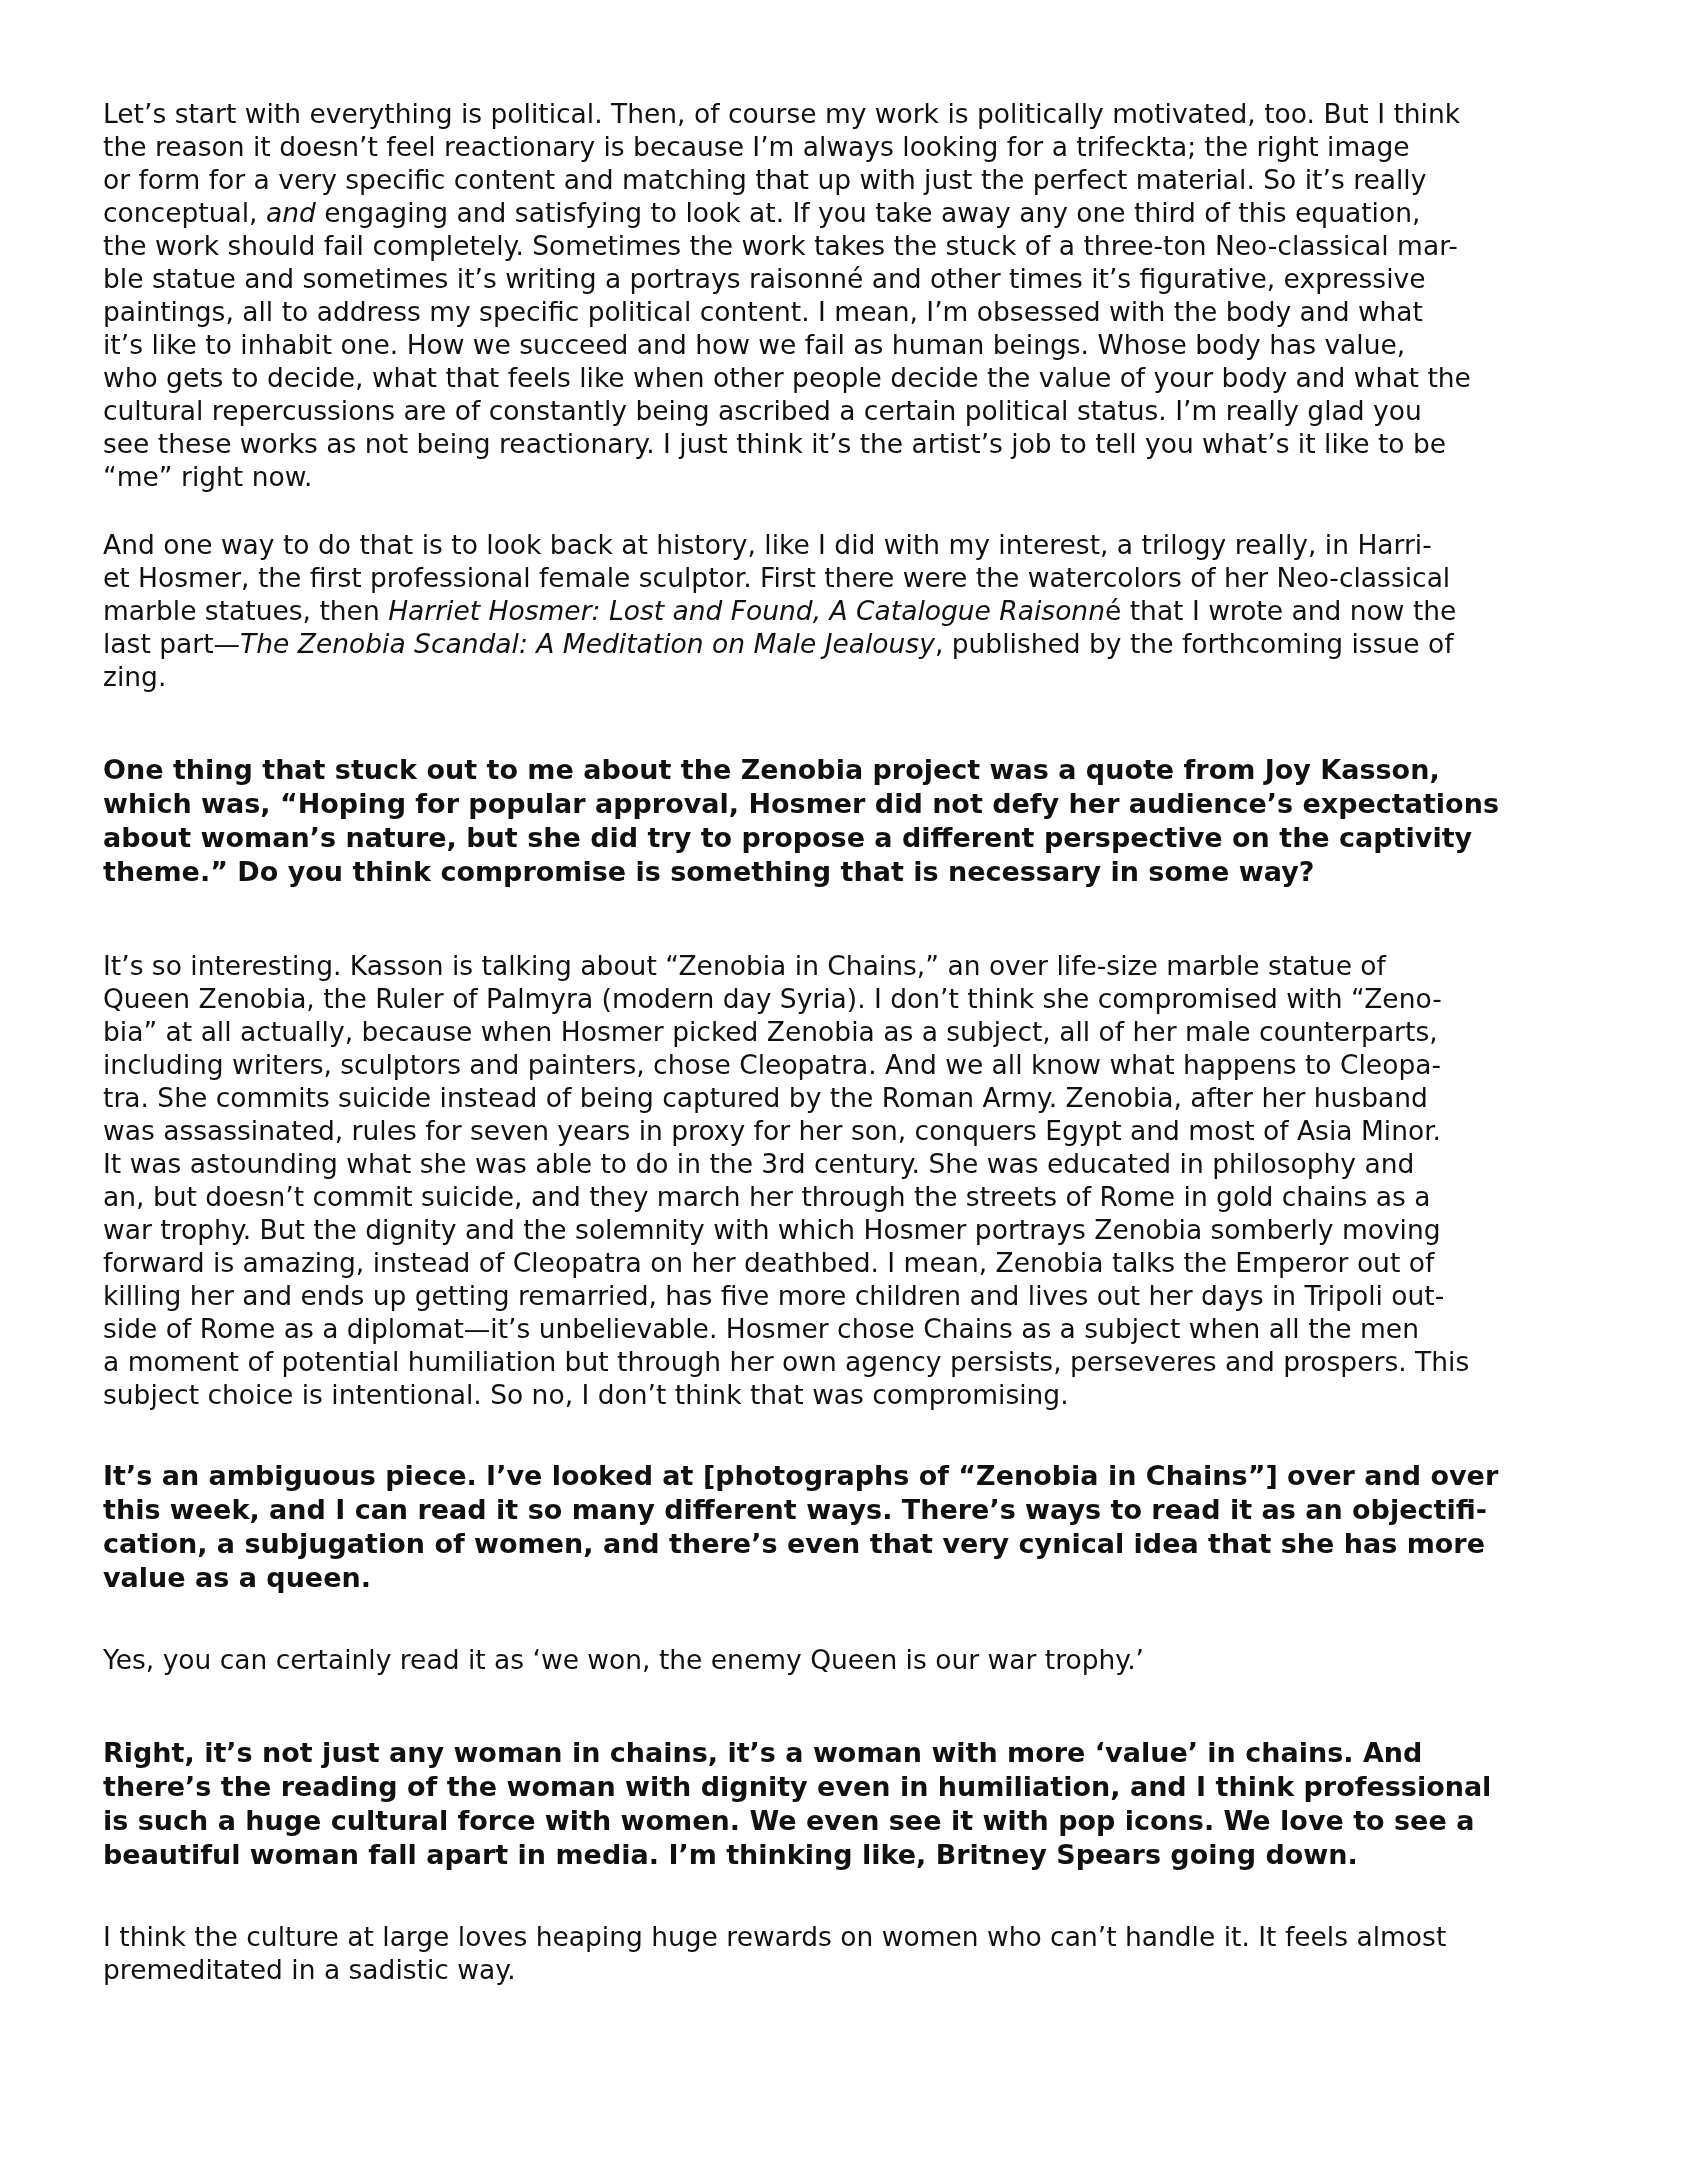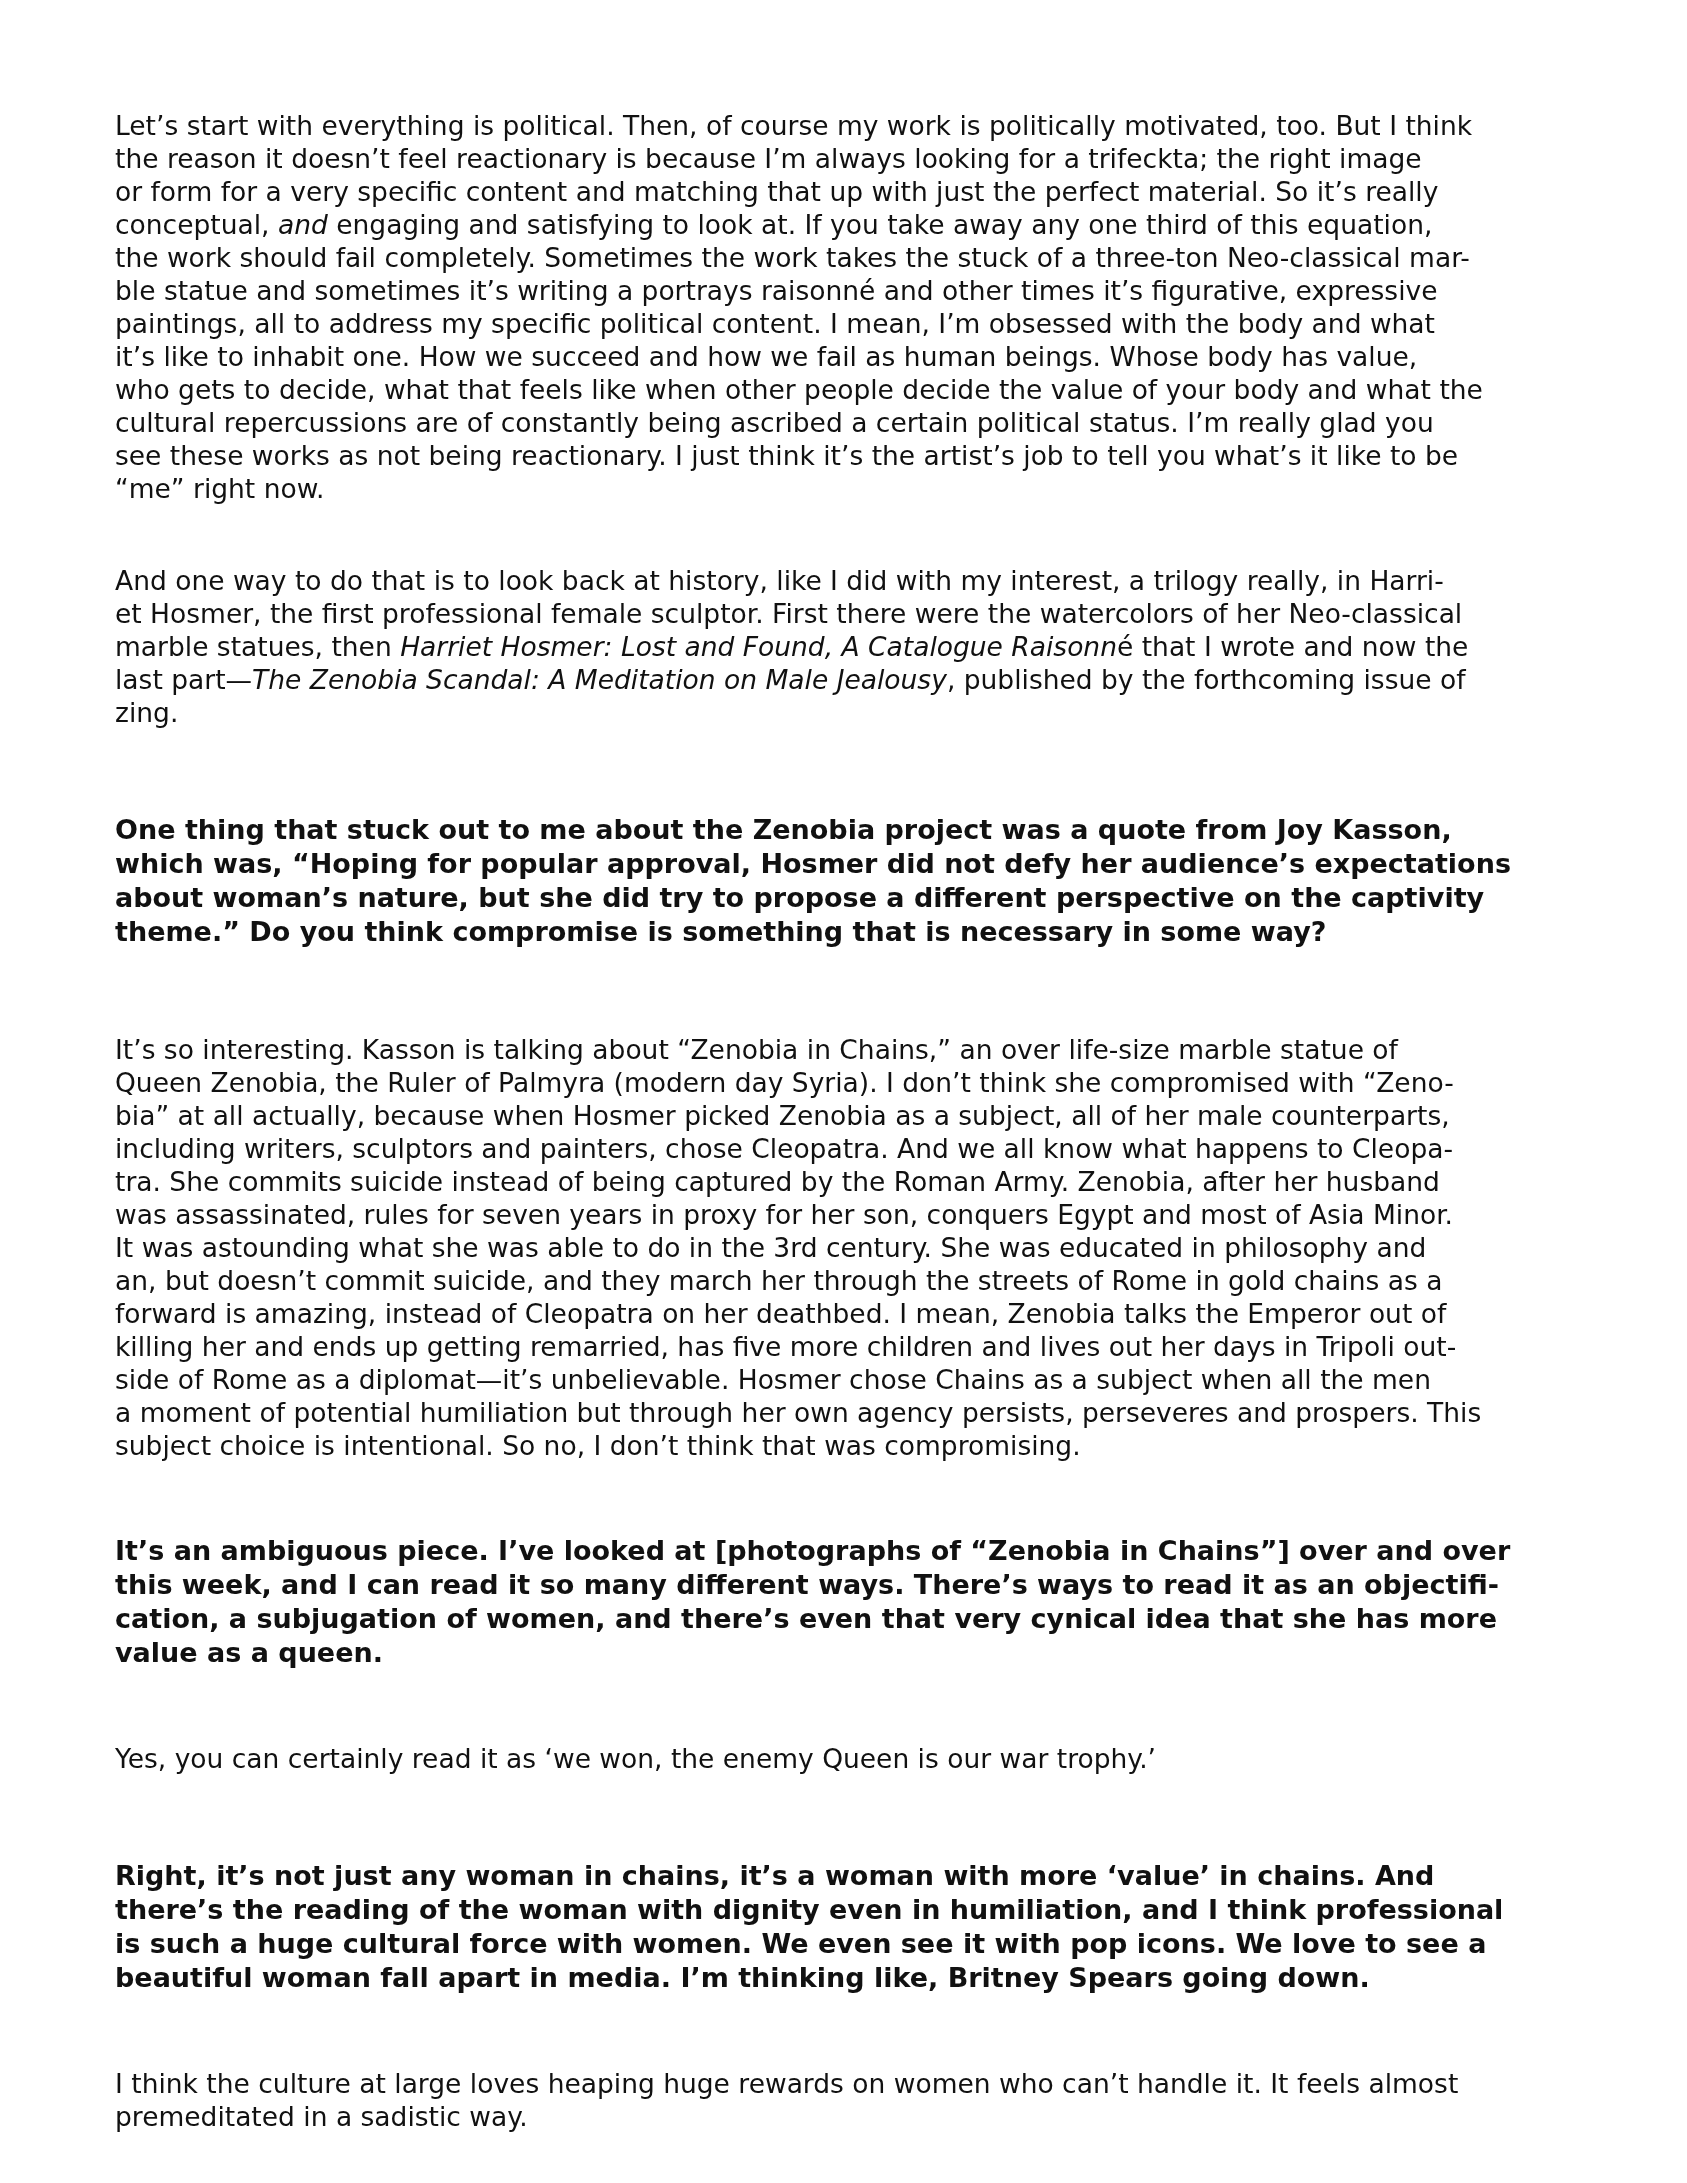--- a/index.html
+++ b/index.html
@@ -17,21 +17,21 @@
       position: absolute;
       left: 99px;
       top: 93px;
       width: 1495px;
       font-family: "DejaVu Sans", sans-serif;
       color: #111111;
       font-size: 26.5px;
       line-height: 33px;
     }
     .para {
-      margin: 16px;
+      margin: 4px;
     }
     .para .line {
       display: block;
       white-space: nowrap;
     }
     .para.answer { font-weight: normal; }
     .para.question { font-weight: bold; font-size: 27px; line-height: 34px; }
     .gap-sm { height: 26.5px; }
     .gap-md { height: 40px; }
     .gap-lg { height: 52px; }
@@ -73,20 +73,21 @@
   <div class="gap-lg"></div>
   <p class="para answer">
       <span class="line"><span>It’s so interesting. Kasson is talking about “Zenobia in Chains,” an over life-size marble statue of</span></span>
       <span class="line"><span>Queen Zenobia, the Ruler of Palmyra (modern day Syria). I don’t think she compromised with “Zeno-</span></span>
       <span class="line"><span>bia” at all actually, because when Hosmer picked Zenobia as a subject, all of her male counterparts,</span></span>
       <span class="line"><span>including writers, sculptors and painters, chose Cleopatra. And we all know what happens to Cleopa-</span></span>
       <span class="line"><span>tra. She commits suicide instead of being captured by the Roman Army. Zenobia, after her husband</span></span>
       <span class="line"><span>was assassinated, rules for seven years in proxy for her son, conquers Egypt and most of Asia Minor.</span></span>
       <span class="line"><span>It was astounding what she was able to do in the 3rd century. She was educated in philosophy and</span></span>
       <span class="line"><span>an, but doesn’t commit suicide, and they march her through the streets of Rome in gold chains as a</span></span>
+      <span class="line"><span>war trophy. But the dignity and the solemnity with which Hosmer portrays Zenobia somberly moving</span></span>
       <span class="line"><span>forward is amazing, instead of Cleopatra on her deathbed. I mean, Zenobia talks the Emperor out of</span></span>
       <span class="line"><span>killing her and ends up getting remarried, has five more children and lives out her days in Tripoli out-</span></span>
       <span class="line"><span>side of Rome as a diplomat—it’s unbelievable. Hosmer chose Chains as a subject when all the men</span></span>
       <span class="line"><span>a moment of potential humiliation but through her own agency persists, perseveres and prospers. This</span></span>
       <span class="line"><span>subject choice is intentional. So no, I don’t think that was compromising.</span></span>
     </p>
   <div class="gap-md"></div>
   <p class="para question">
       <span class="line"><span>It’s an ambiguous piece. I’ve looked at [photographs of “Zenobia in Chains”] over and over</span></span>
       <span class="line"><span>this week, and I can read it so many different ways. There’s ways to read it as an objectifi-</span></span>

